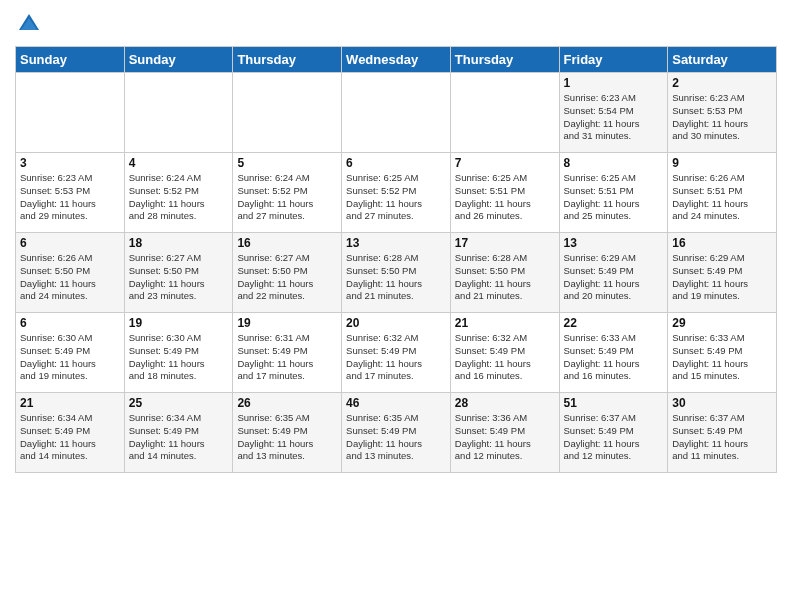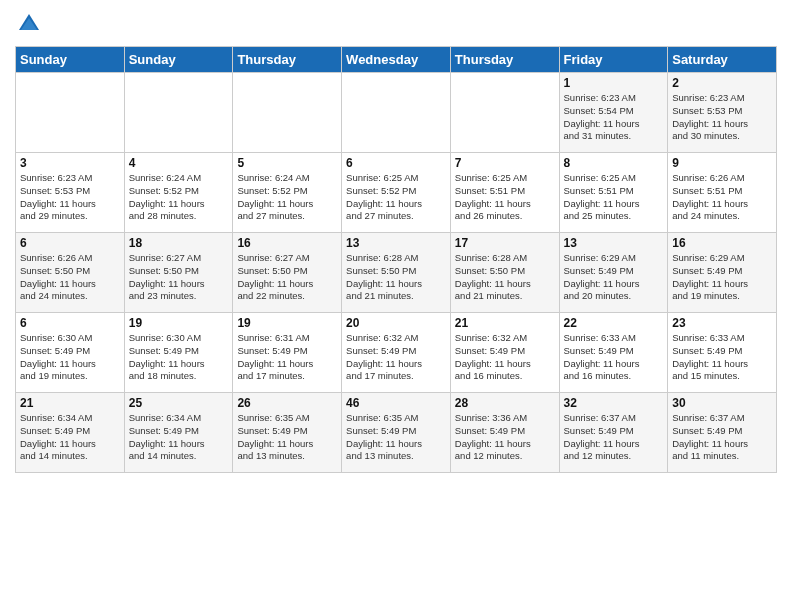--- a/index.html
+++ b/index.html
@@ -294,21 +294,21 @@
 and 16 minutes.</div>
           </td>
           <td>
             <span class="day-number">22</span>
             <div class="day-info" style="white-space: pre-line;">Sunrise: 6:33 AM
 Sunset: 5:49 PM
 Daylight: 11 hours
 and 16 minutes.</div>
           </td>
           <td>
-            <span class="day-number">23</span>
+            <span class="day-number">29</span>
             <div class="day-info" style="white-space: pre-line;">Sunrise: 6:33 AM
 Sunset: 5:49 PM
 Daylight: 11 hours
 and 15 minutes.</div>
           </td>
         </tr>
         <tr>
           <td>
             <span class="day-number">21</span>
             <div class="day-info" style="white-space: pre-line;">Sunrise: 6:34 AM
@@ -338,21 +338,21 @@
 and 13 minutes.</div>
           </td>
           <td>
             <span class="day-number">28</span>
             <div class="day-info" style="white-space: pre-line;">Sunrise: 3:36 AM
 Sunset: 5:49 PM
 Daylight: 11 hours
 and 12 minutes.</div>
           </td>
           <td>
-            <span class="day-number">32</span>
+            <span class="day-number">51</span>
             <div class="day-info" style="white-space: pre-line;">Sunrise: 6:37 AM
 Sunset: 5:49 PM
 Daylight: 11 hours
 and 12 minutes.</div>
           </td>
           <td>
             <span class="day-number">30</span>
             <div class="day-info" style="white-space: pre-line;">Sunrise: 6:37 AM
 Sunset: 5:49 PM
 Daylight: 11 hours

